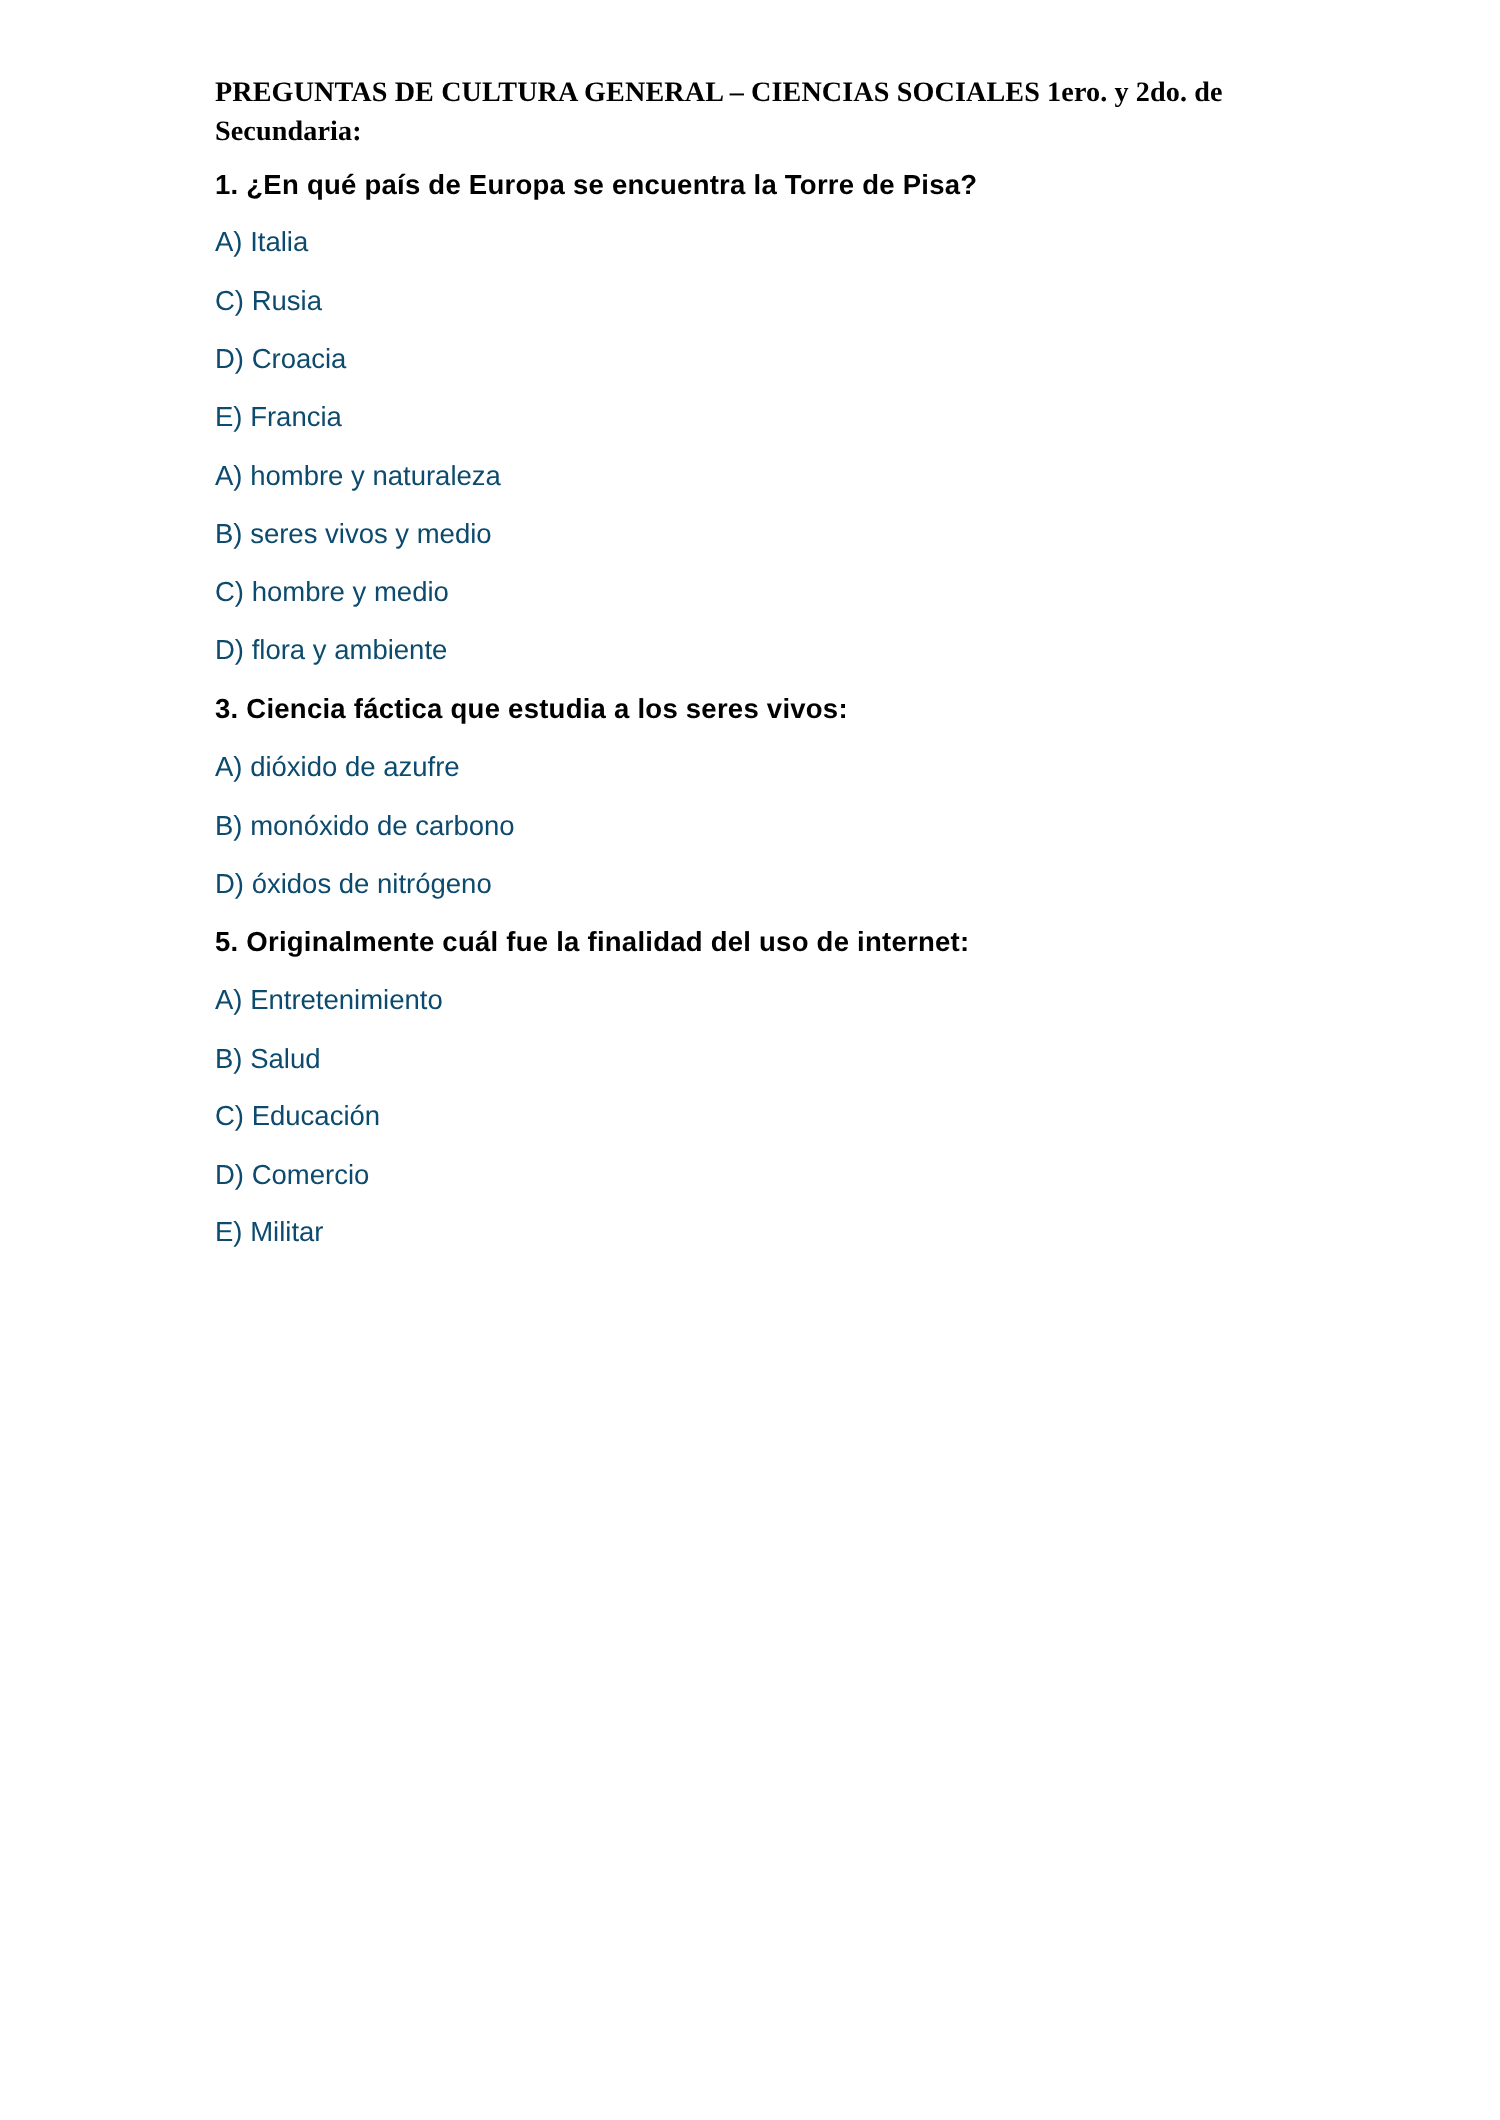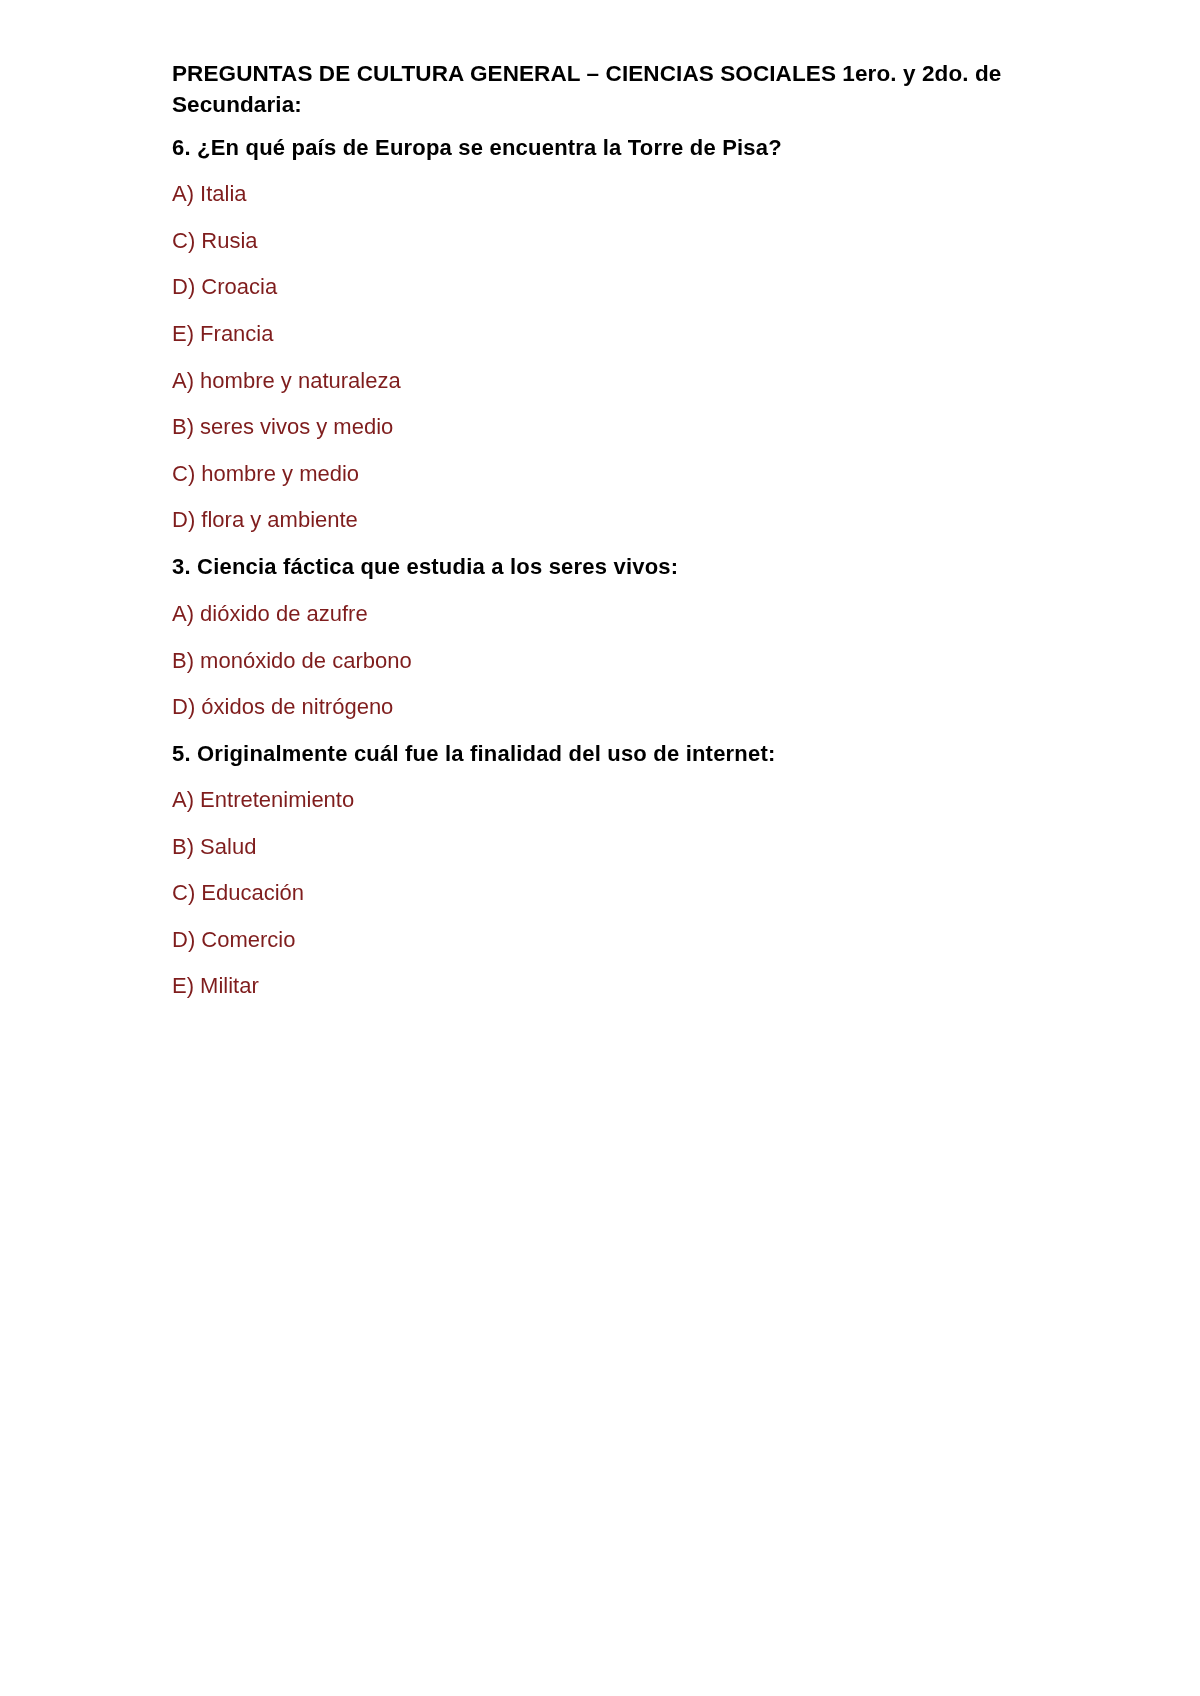--- a/index.html
+++ b/index.html
@@ -1,32 +1,32 @@
 <!DOCTYPE html>
 <html><head>
 <meta charset="utf-8">
 <style>
   html, body { margin: 0; padding: 0; background: #ffffff; }
   body { width: 1200px; height: 1696px; position: relative; overflow: hidden;
          font-family: "Liberation Sans", sans-serif; color: #000; }
   .page { position: absolute; left: 172px; top: 58px; width: 880px; }
-  .title { font-weight: bold; font-size: 22.5px; line-height: 31px; margin: 0 0 14px 0; letter-spacing: 0.1px; }
+  .title { font-weight: bold; font-size: 22.5px; line-height: 31px; margin: 0 0 14px 0; letter-spacing: 0.1px; font-family: Liberation Serif, serif; }
   .question { margin-bottom: 19px; }
   .q-text { font-weight: bold; font-size: 22px; line-height: 28px; margin: 0 0 18px 0; letter-spacing: 0.2px; }
   .options { list-style: none; margin: 0; padding: 0; }
-  .option { font-size: 22px; line-height: 28px; margin: 0 0 18.5px 0; color: #7f1d1d; }
+  .option { font-size: 22px; line-height: 28px; margin: 0 0 18.5px 0; color: #0c4a6e; }
 </style>
 </head>
 <body>
 
 <div class="page">
   <p class="title">PREGUNTAS DE CULTURA GENERAL – CIENCIAS SOCIALES 1ero. y 2do. de Secundaria:</p>
 
   <div class="question">
-    <p class="q-text">6. ¿En qué país de Europa se encuentra la Torre de Pisa?</p>
+    <p class="q-text">1. ¿En qué país de Europa se encuentra la Torre de Pisa?</p>
     <ul class="options">
       <li class="option">A) Italia</li>
       <li class="option">C) Rusia</li>
       <li class="option">D) Croacia</li>
       <li class="option">E) Francia</li>
     </ul>
   </div>
 
   <div class="question">
     <ul class="options">

